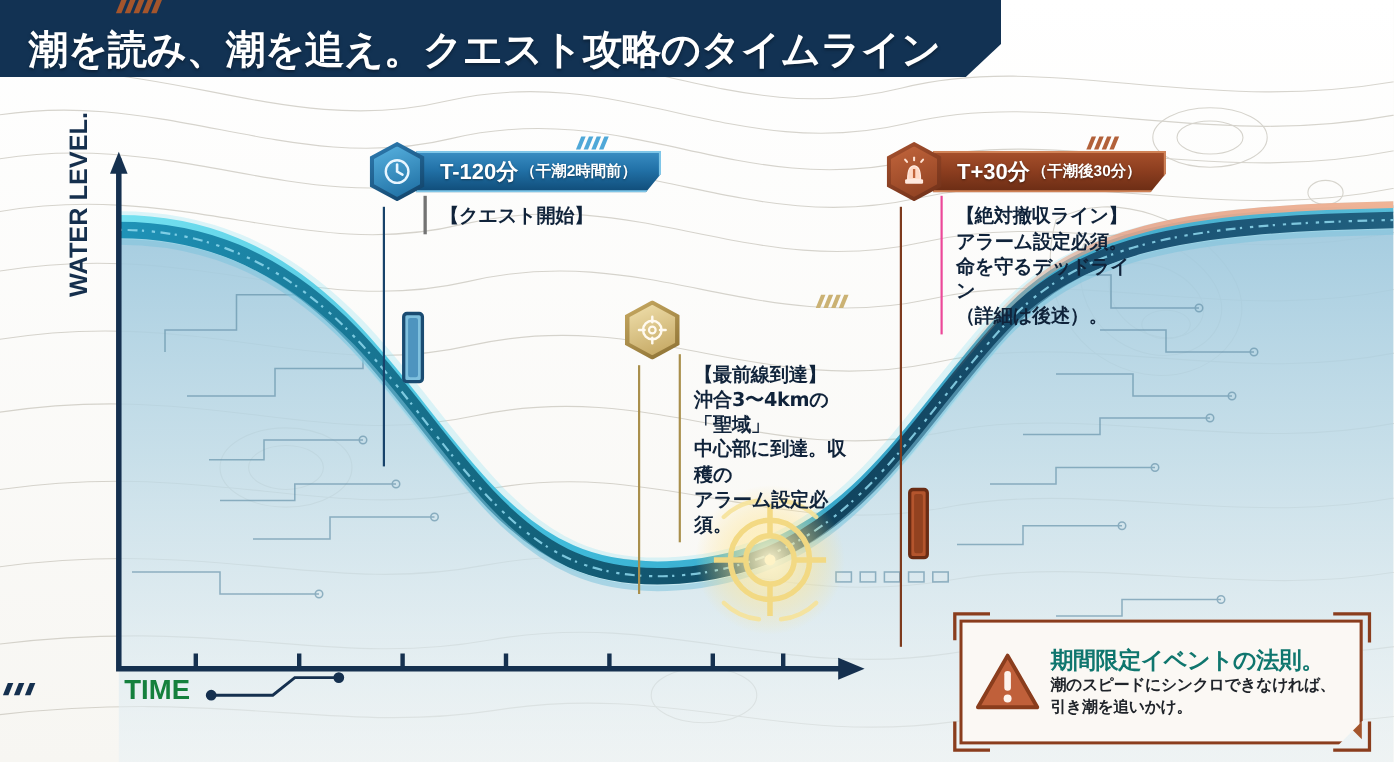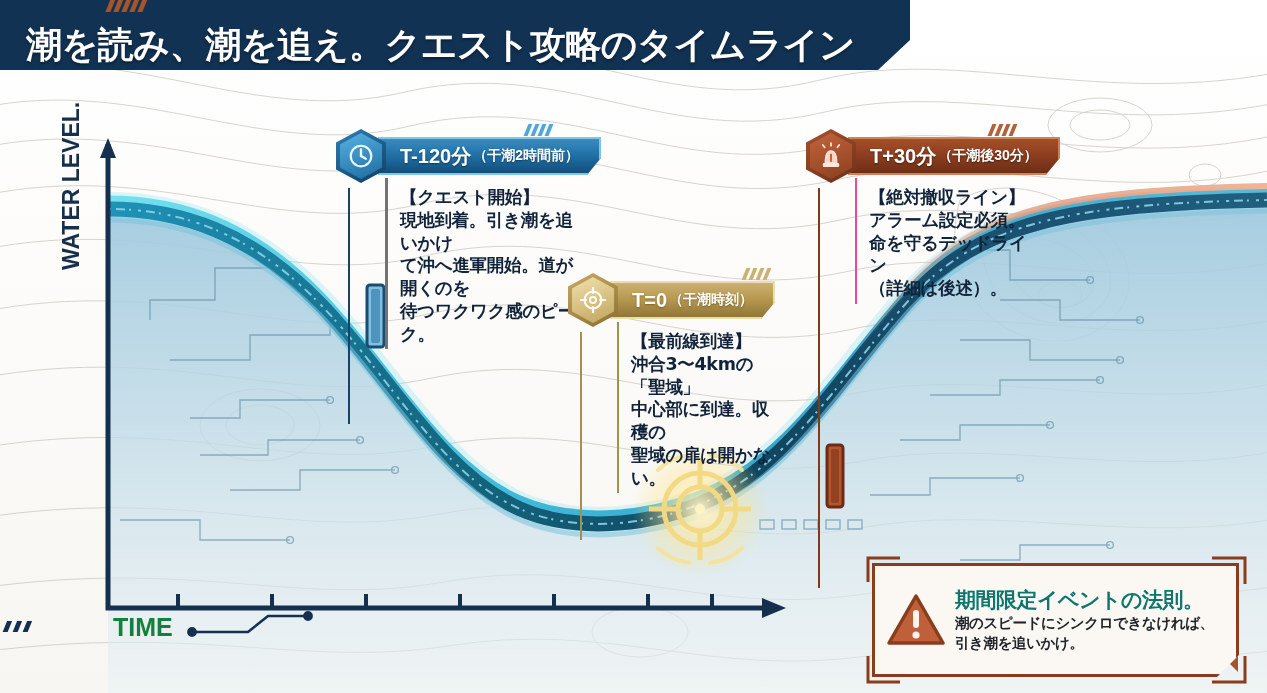--- a/index.html
+++ b/index.html
@@ -324,23 +324,21 @@
             <circle cx="12" cy="12" r="9.5" fill="none" stroke="#e8f6ff" stroke-width="2"></circle>
             <path d="M12 6 L12 12 L16.5 14.5" fill="none" stroke="#e8f6ff" stroke-width="2.2" stroke-linecap="round"></path>
           </svg>
         </div>
       </div>
       <div class="head-plate">
         <span class="head-title">T-120分</span>
         <span class="head-sub">（干潮2時間前）</span>
       </div>
     </div>
-    <div class="cal-body"><span>【クエスト開始】</span><br><span>現地到着。引き潮を追いかけ
-て沖へ進軍開始。道が開くのを
-待つワクワク感のピーク。</span></div>
+    <div class="cal-body"><span>【クエスト開始】</span><br></div>
   </div>
 
   <div class="callout c-gold" style="left:568px; top:278px; width:228px;">
     <div class="cal-stem" style="left:12px; top:54px; height:208px;"></div>
     <div class="deco-slashes" style="left:176px;">
       <i></i>
         <i></i>
         <i></i>
         <i></i>
     </div>
@@ -352,28 +350,24 @@
             <circle cx="12" cy="12" r="2.6" fill="none" stroke="#fffaf0" stroke-width="1.7"></circle>
             <g stroke="#fffaf0" stroke-width="1.9" stroke-linecap="round">
               <line x1="12" y1="1.6" x2="12" y2="6"></line>
                 <line x1="12" y1="18" x2="12" y2="22.4"></line>
               <line x1="1.6" y1="12" x2="6" y2="12"></line>
                 <line x1="18" y1="12" x2="22.4" y2="12"></line>
             </g>
           </svg>
         </div>
       </div>
-      <div class="head-plate">
-        <span class="head-title">T=0</span>
-        <span class="head-sub">（干潮時刻）</span>
-      </div>
     </div>
     <div class="cal-body"><span>【最前線到達】</span><br><span>沖合3〜4kmの「聖域」
 中心部に到達。収穫の
-聖域の扉は開かない。</span></div>
+アラーム設定必須。</span></div>
   </div>
 
   <div class="callout c-red" style="left:806px; top:134px; width:236px;">
     <div class="cal-stem" style="left:12px; top:54px; height:400px;"></div>
     <div class="deco-slashes" style="left:184px;">
       <i></i>
         <i></i>
         <i></i>
         <i></i>
     </div>

